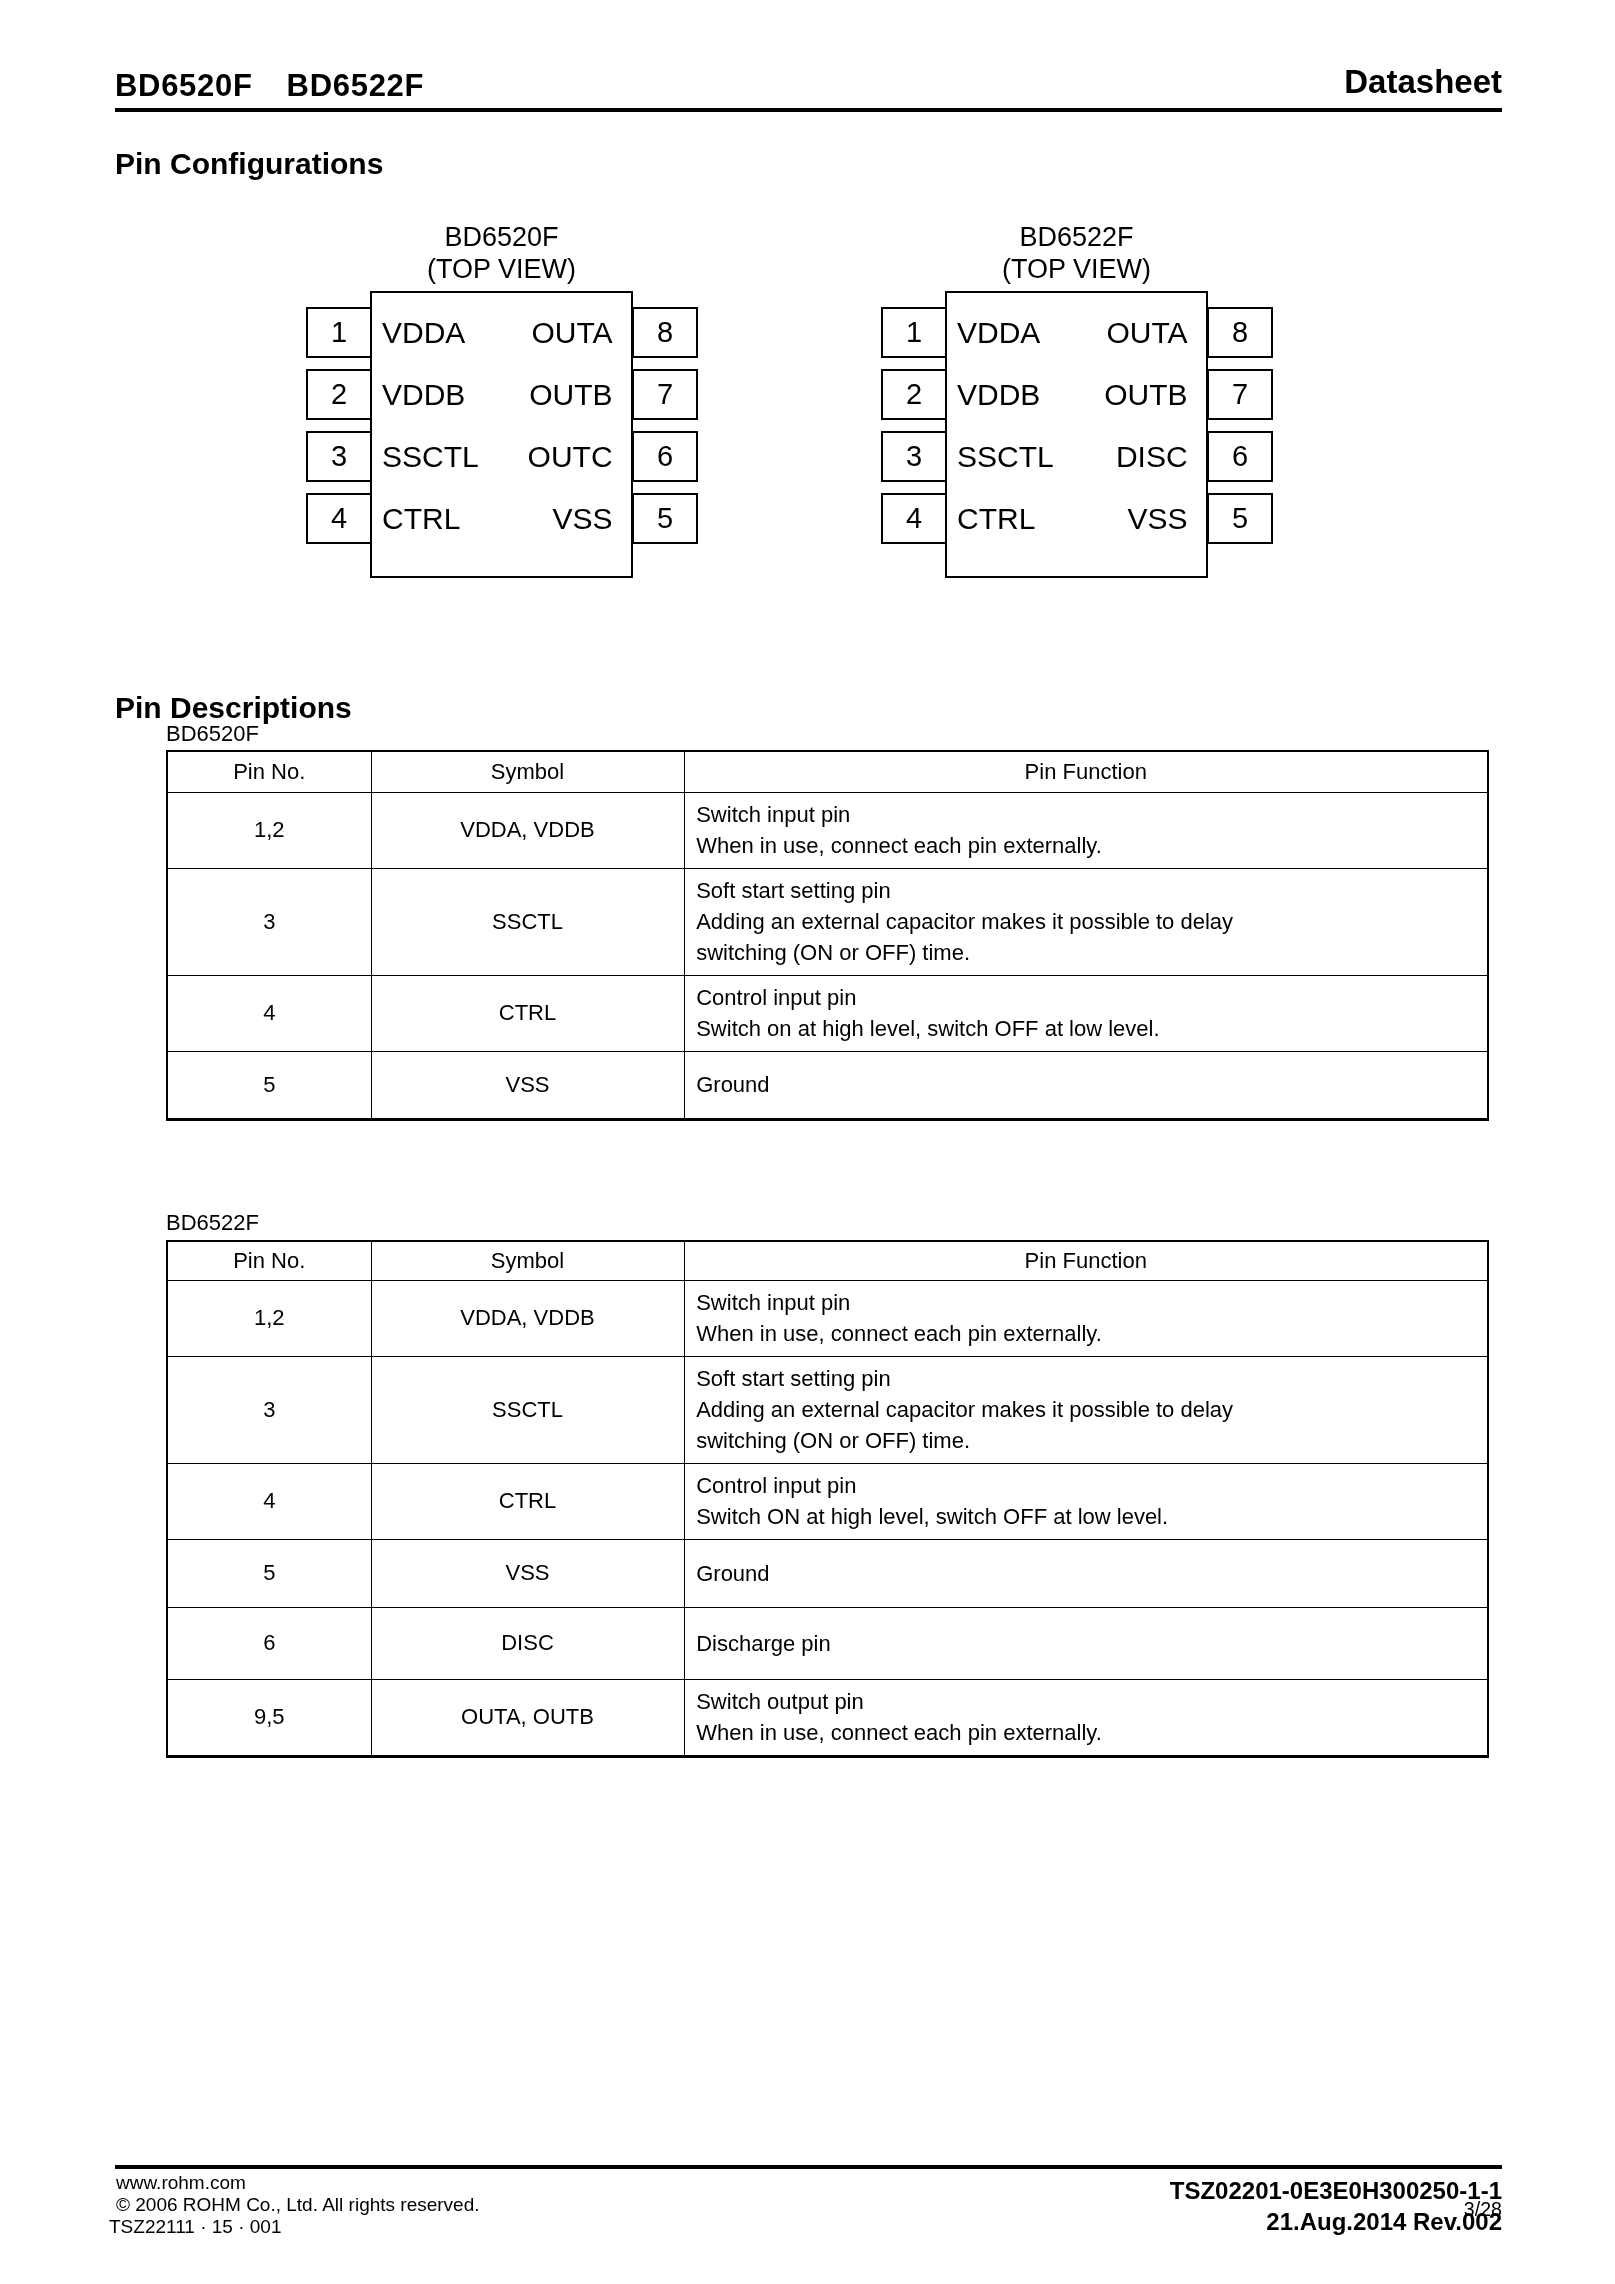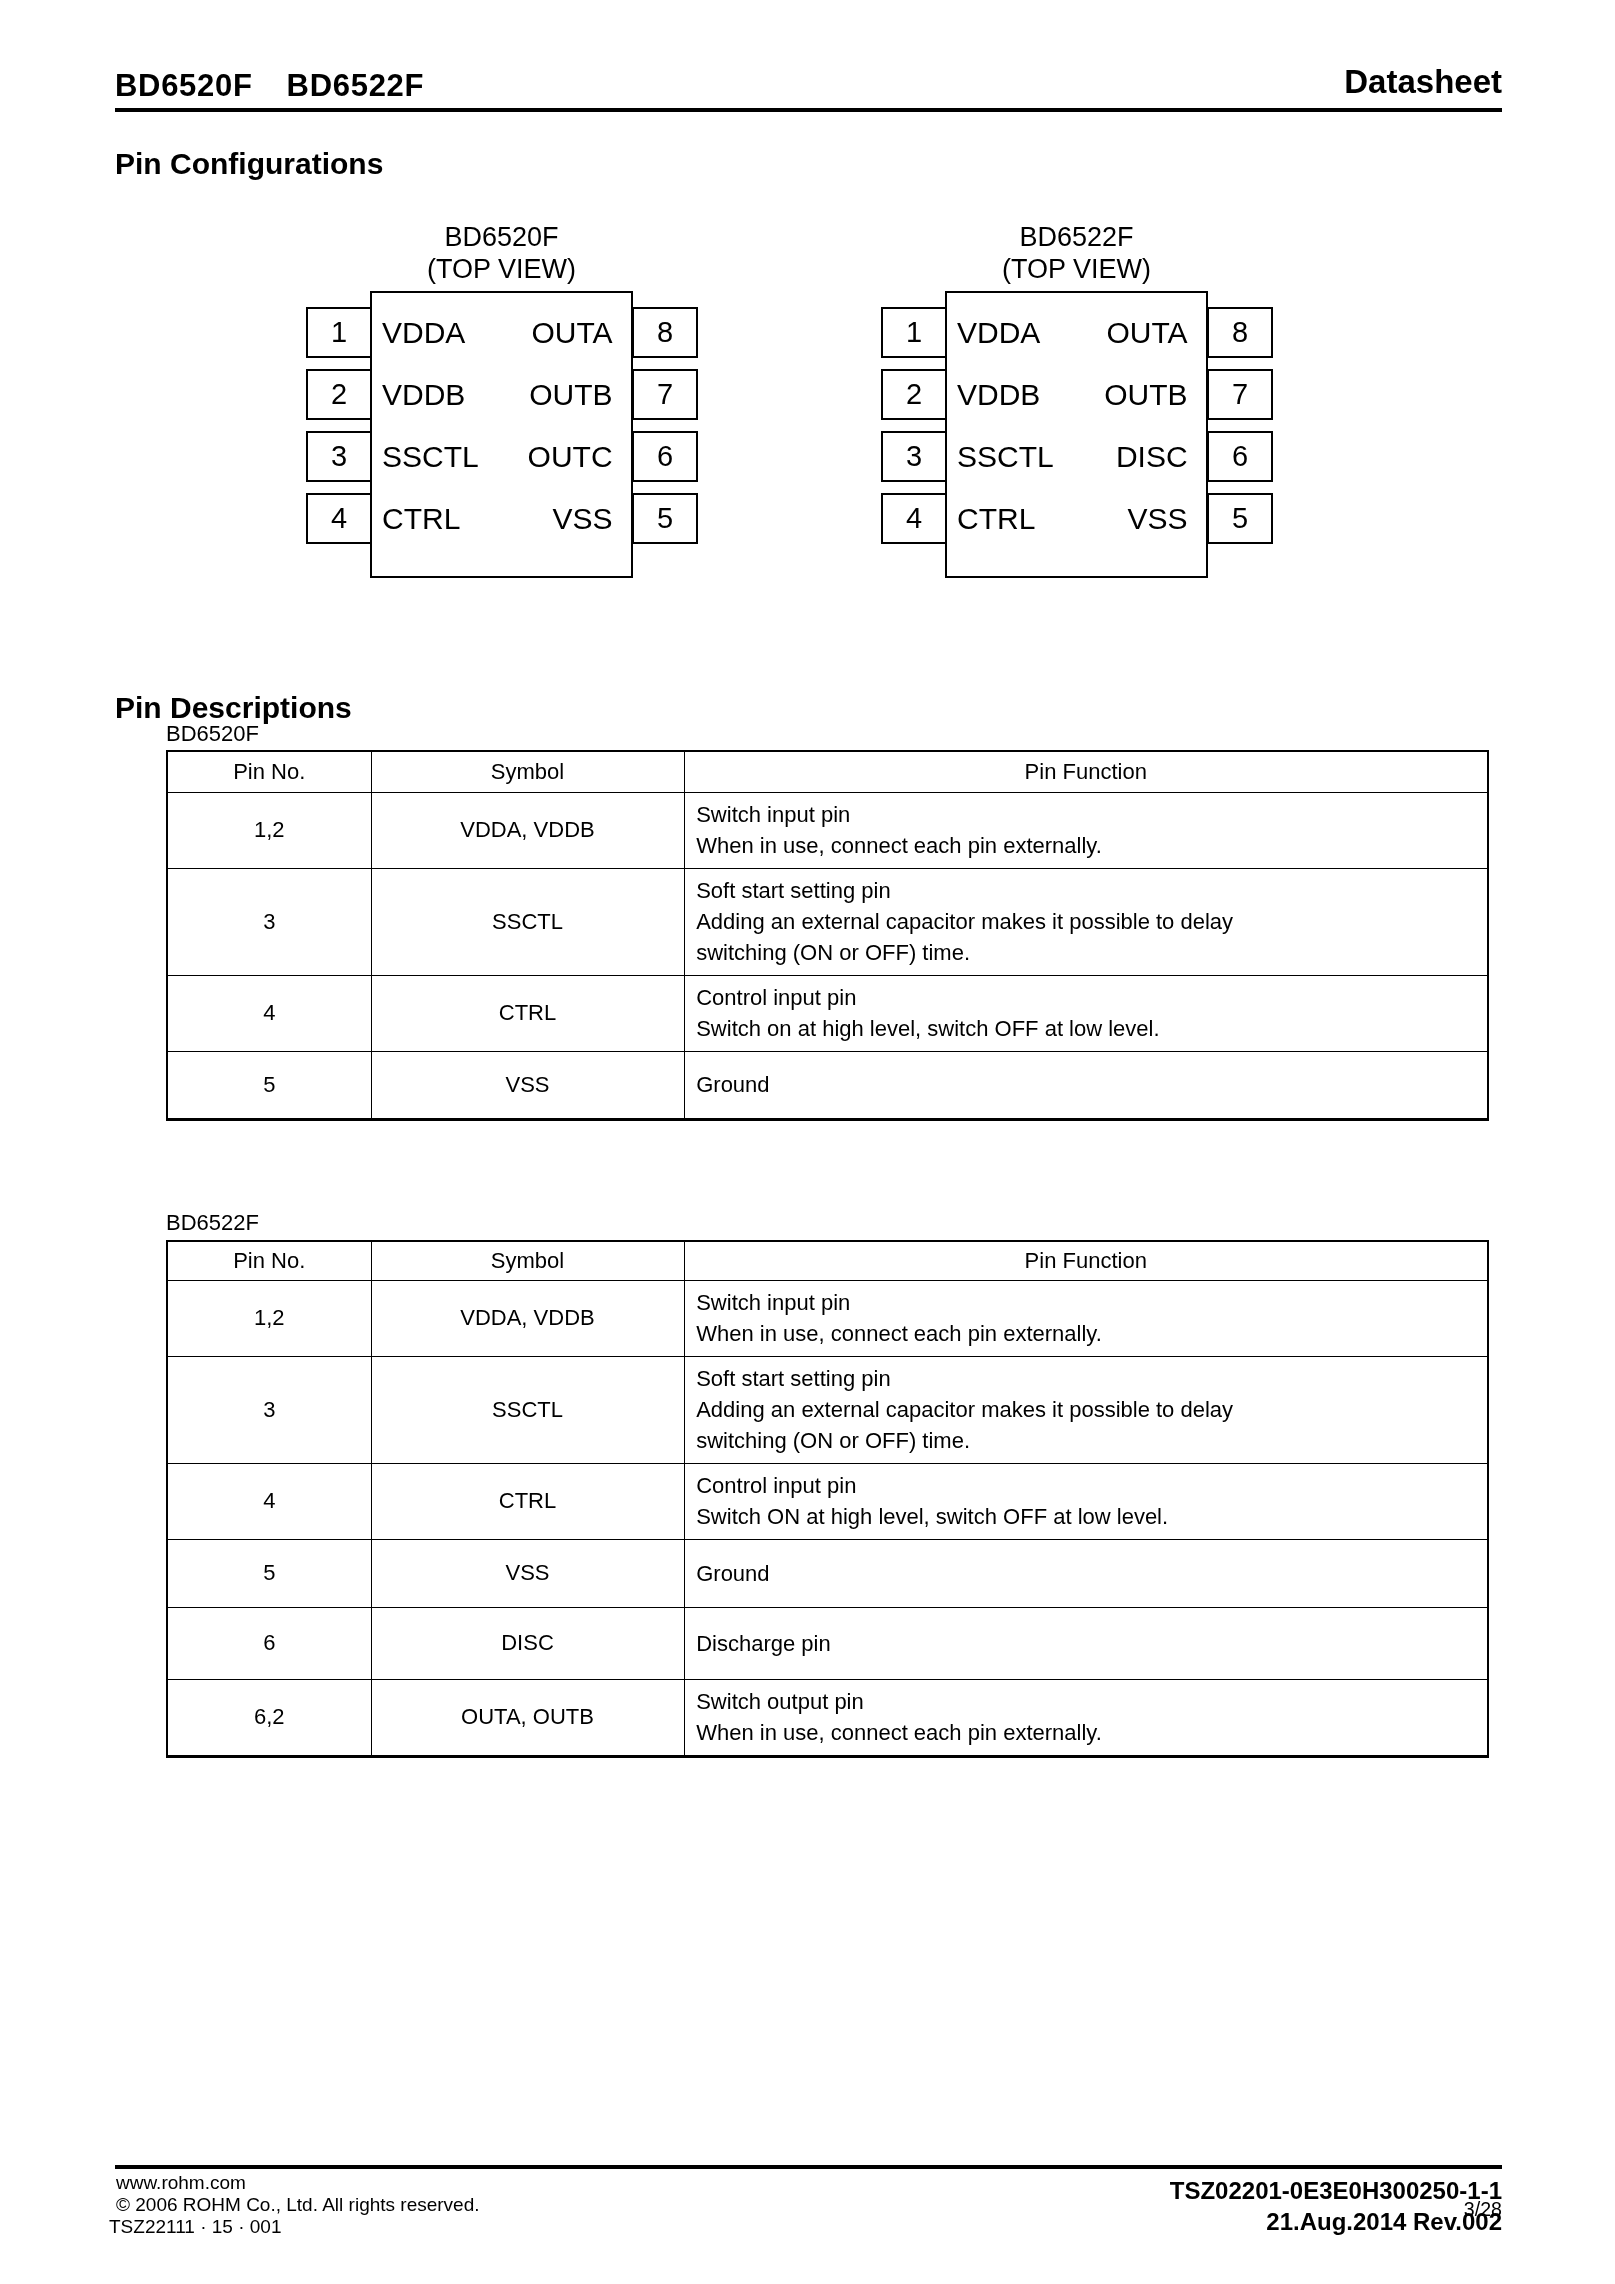--- a/index.html
+++ b/index.html
@@ -243,21 +243,21 @@
         </td>
       </tr>
       <tr style="height:72px">
         <td>6</td>
         <td>DISC</td>
         <td class="fn">
           <div>Discharge pin</div>
         </td>
       </tr>
       <tr style="height:69px">
-        <td>6,2</td>
+        <td>9,5</td>
         <td>OUTA, OUTB</td>
         <td class="fn">
           <div>Switch output pin</div>
           <div>When in use, connect each pin externally.</div>
         </td>
       </tr>
     </tbody>
       </table>
   </div>
 

